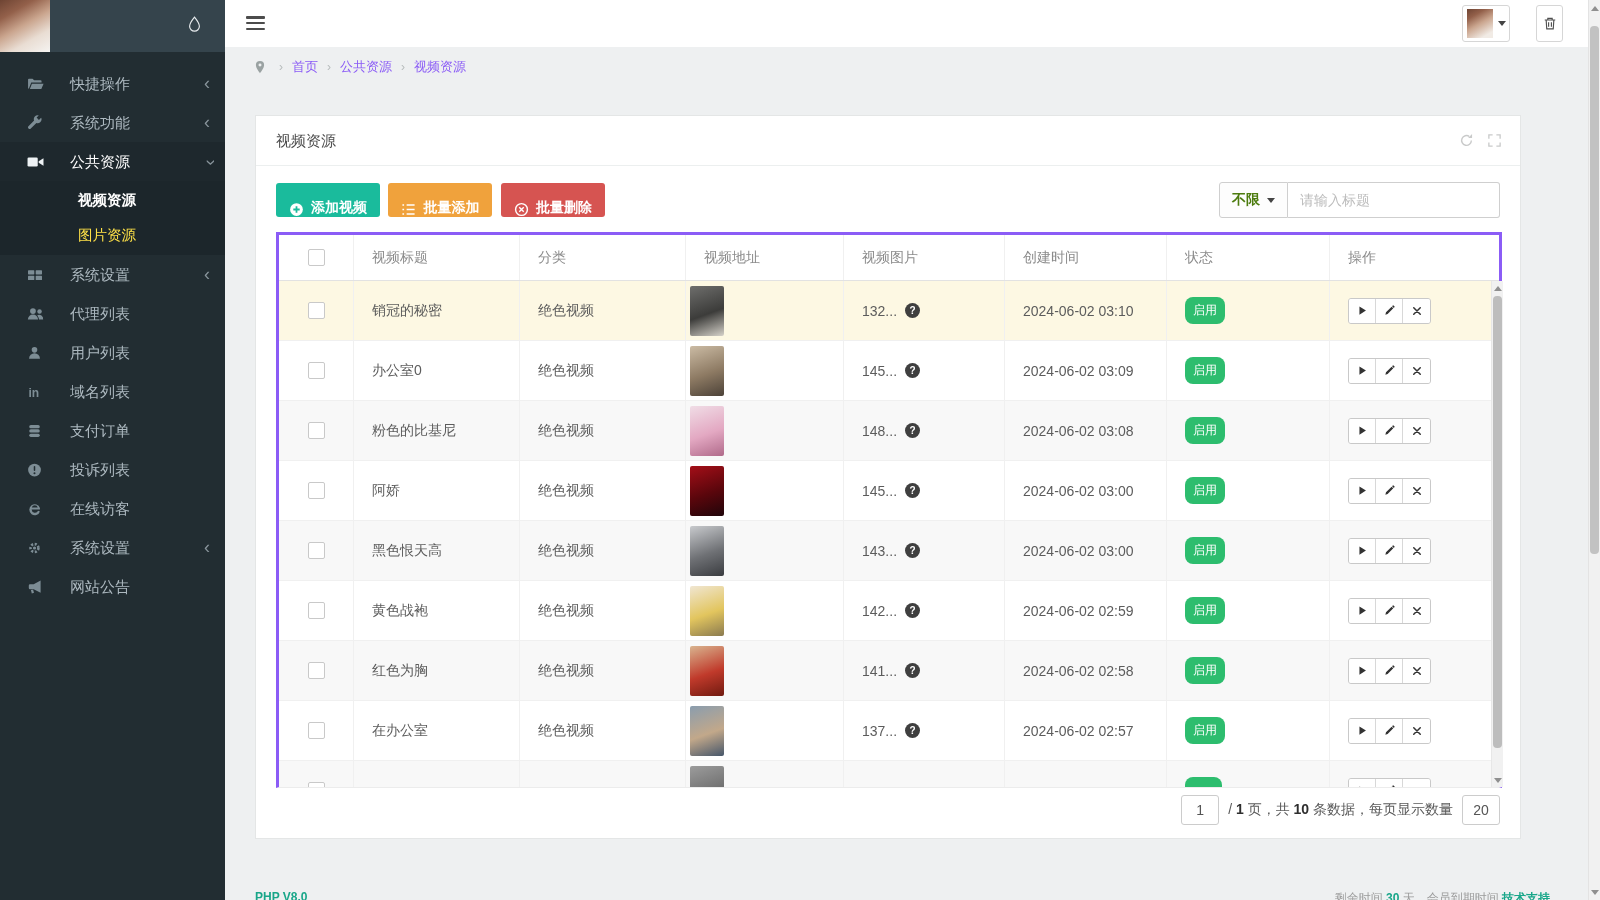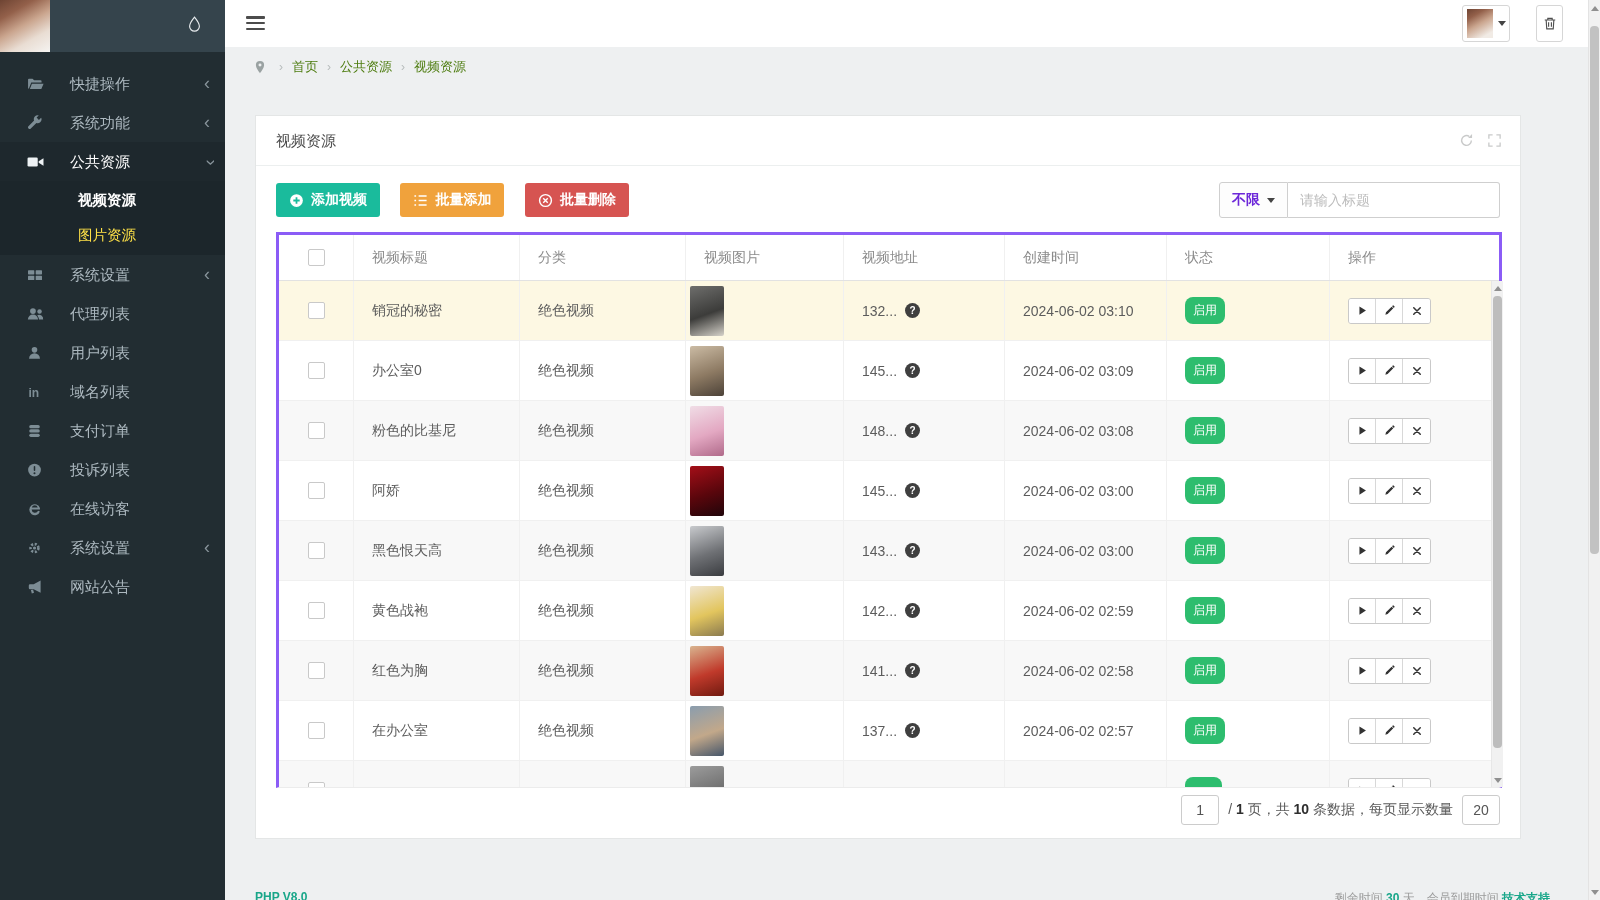--- a/index.html
+++ b/index.html
@@ -32,36 +32,36 @@
     display:flex;align-items:center;justify-content:center;gap:5px;cursor:pointer}
   .avatar-mini{width:26px;height:29px;background:linear-gradient(150deg,#6e4433 0%,#93604a 24%,#caa58e 50%,#f1ebe5 85%)}
   .caret{width:0;height:0;border-left:4px solid transparent;border-right:4px solid transparent;border-top:5px solid #444}
   .trash-btn{position:absolute;right:25px;top:5px;width:27px;height:37px;background:#fff;border:1px solid #d6d6d6;border-radius:3px;
     display:flex;align-items:center;justify-content:center;color:#4f4f4f;cursor:pointer}
 
   
   .breadcrumb{position:absolute;left:225px;top:47px;right:12px;height:40px;display:flex;align-items:center;padding-left:28px;font-size:13px}
   .bc-pin{color:#9aa2a2;margin-right:3px}
   .bc-sep{margin:0 9px;color:#b7bcbc;font-size:12px}
-  .bc-link{color:#4d7c0f;cursor:pointer}
+  .bc-link{color:#8b5cf6;cursor:pointer}
 
   
   .panel{position:absolute;left:255px;top:115px;width:1266px;height:724px;background:#fff;border:1px solid #e4e6e6;z-index:1}
   .panel-header{height:50px;border-bottom:1px solid #ecefef;position:relative;line-height:50px;padding-left:20px;font-size:15px;color:#4a4a4a}
   .ph-icons{position:absolute;right:18px;top:0;height:100%;display:flex;align-items:center;gap:13px;color:#c9caca}
   .ph-icons span{cursor:pointer}
 
   .toolbar{position:relative;height:66px;padding:17px 20px 0}
-  .btn{display:inline-flex;align-items:center;gap:7px;height:34px;padding:0 13px;border-radius:3px;color:#fff;font-size:14px;font-weight:bold;cursor:pointer;margin-right:16px;border:none}
+  .btn{display:inline-flex;align-items:flex-end;gap:7px;height:34px;padding:0 13px;border-radius:3px;color:#fff;font-size:14px;font-weight:bold;cursor:pointer;margin-right:4px;border:none}
   .btn-add{background:#1abb9c}
   .btn-batch{background:#f0a23c}
   .btn-del{background:#d65451}
   .filter{position:absolute;right:20px;top:16px;display:flex}
   .dd-btn{height:36px;background:#fdfdfd;border:1px solid #cfcfcf;border-radius:3px 0 0 3px;display:flex;align-items:center;gap:7px;
-    font-size:14px;color:#6d28d9;font-weight:bold;cursor:pointer;padding:0 12px}
+    font-size:14px;color:#4d7c0f;font-weight:bold;cursor:pointer;padding:0 12px}
   .search-input{height:36px;width:212px;border:1px solid #cfcfcf;border-left:none;border-radius:0 3px 3px 0;padding:0 12px;font-size:14px;color:#555;outline:none;background:#fff}
   .search-input::placeholder{color:#bcbcbc}
 
   
   .table{margin:0 20px;border:3px solid #8b5cf6;border-bottom:1px solid #ececec;width:1226px}
   .thead{display:grid;grid-template-columns:75px 166px 166px 158px 161px 162px 163px 173px;height:46px;border-bottom:1px solid #e2e2e2;background:#fff}
   .th{display:flex;align-items:center;padding-left:18px;font-size:14px;color:#8b8b8b;border-right:1px solid #f0f0f0}
   .th:first-child{justify-content:center;padding-left:0}
   .th:last-child{border-right:none}
   .tbody-wrap{position:relative;height:506px;overflow:hidden;width:1224px}
@@ -279,22 +279,22 @@
     </div>
   </div>
 
   <div class="table">
     <div class="thead" id="thead">
         <div class="th">
           <span class="checkbox"></span>
         </div>
         <div class="th">视频标题</div>
         <div class="th">分类</div>
+        <div class="th">视频地址</div>
         <div class="th">视频图片</div>
-        <div class="th">视频地址</div>
         <div class="th">创建时间</div>
         <div class="th">状态</div>
         <div class="th">操作</div>
       </div>
     <div class="tbody-wrap">
       <div id="tbody">
           <div class="row hl">
             <div class="cell c-check">
               <span class="checkbox"></span>
             </div>

